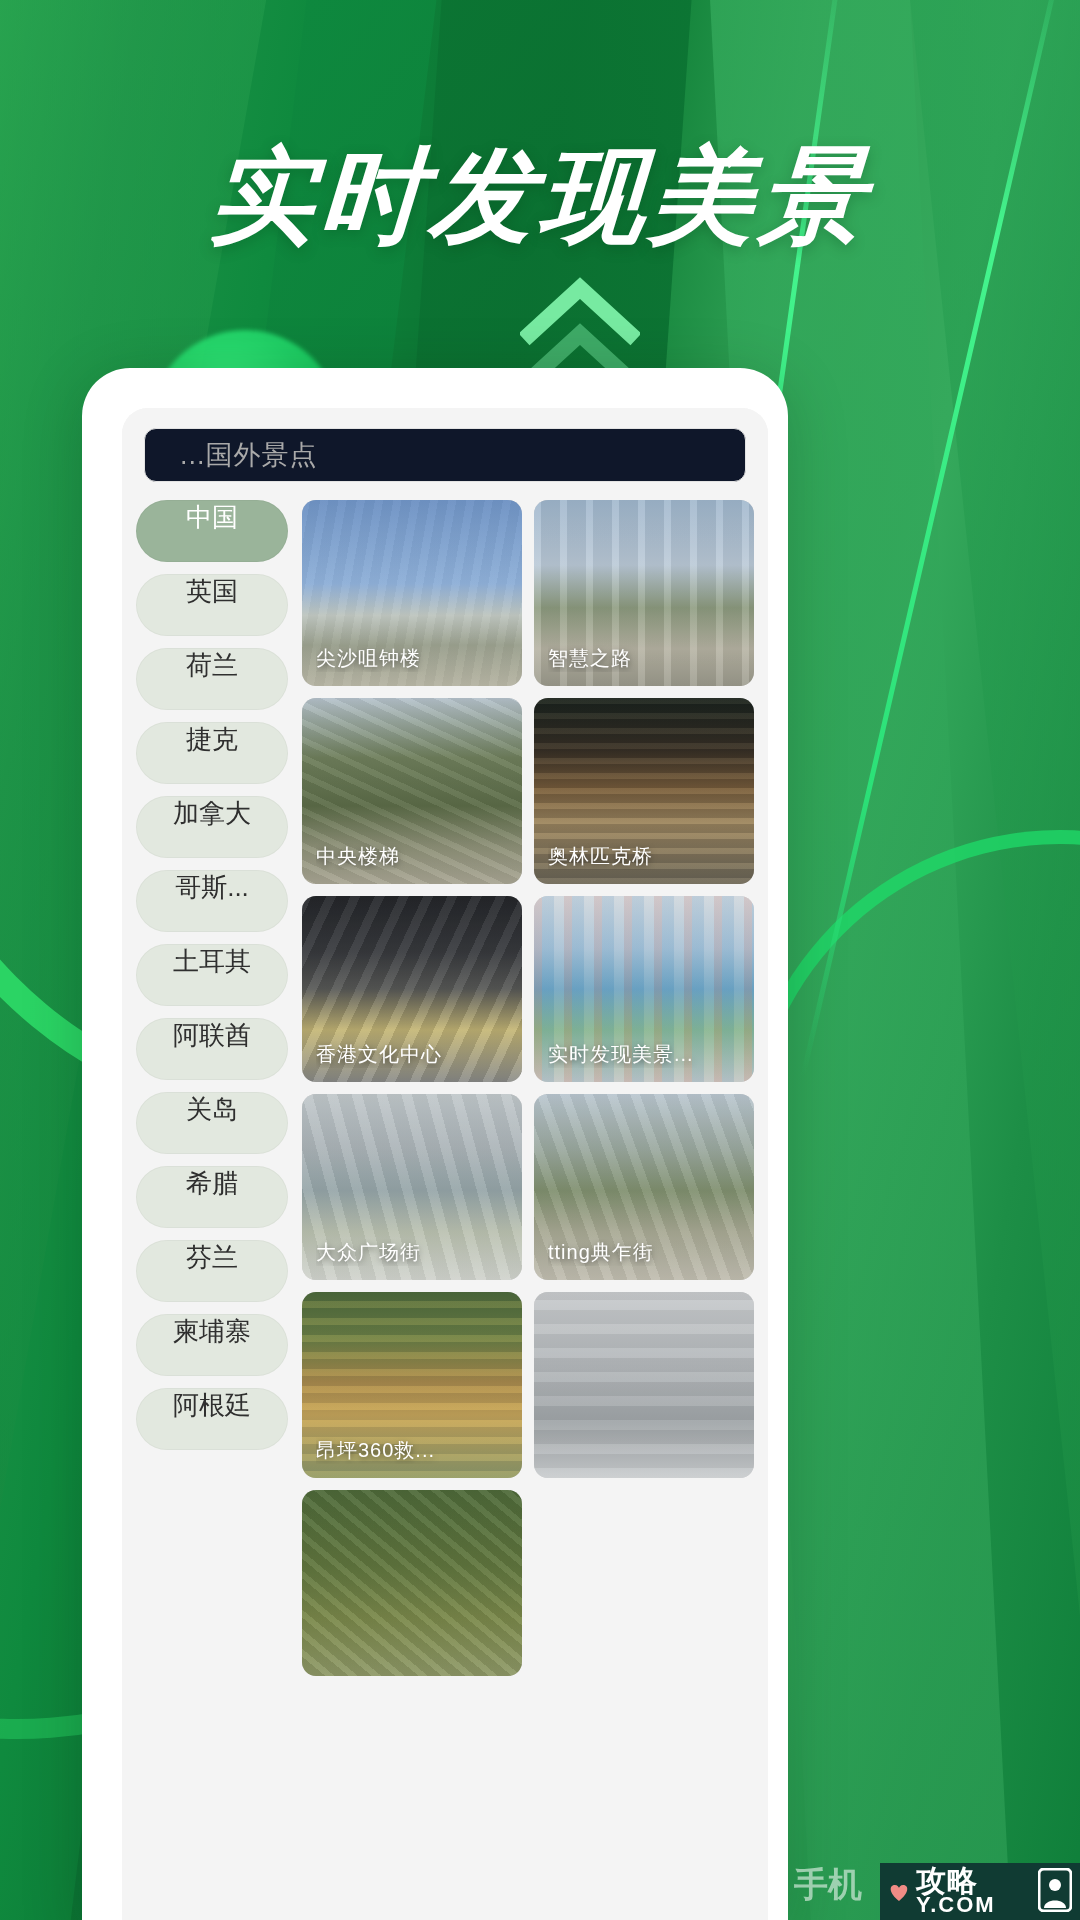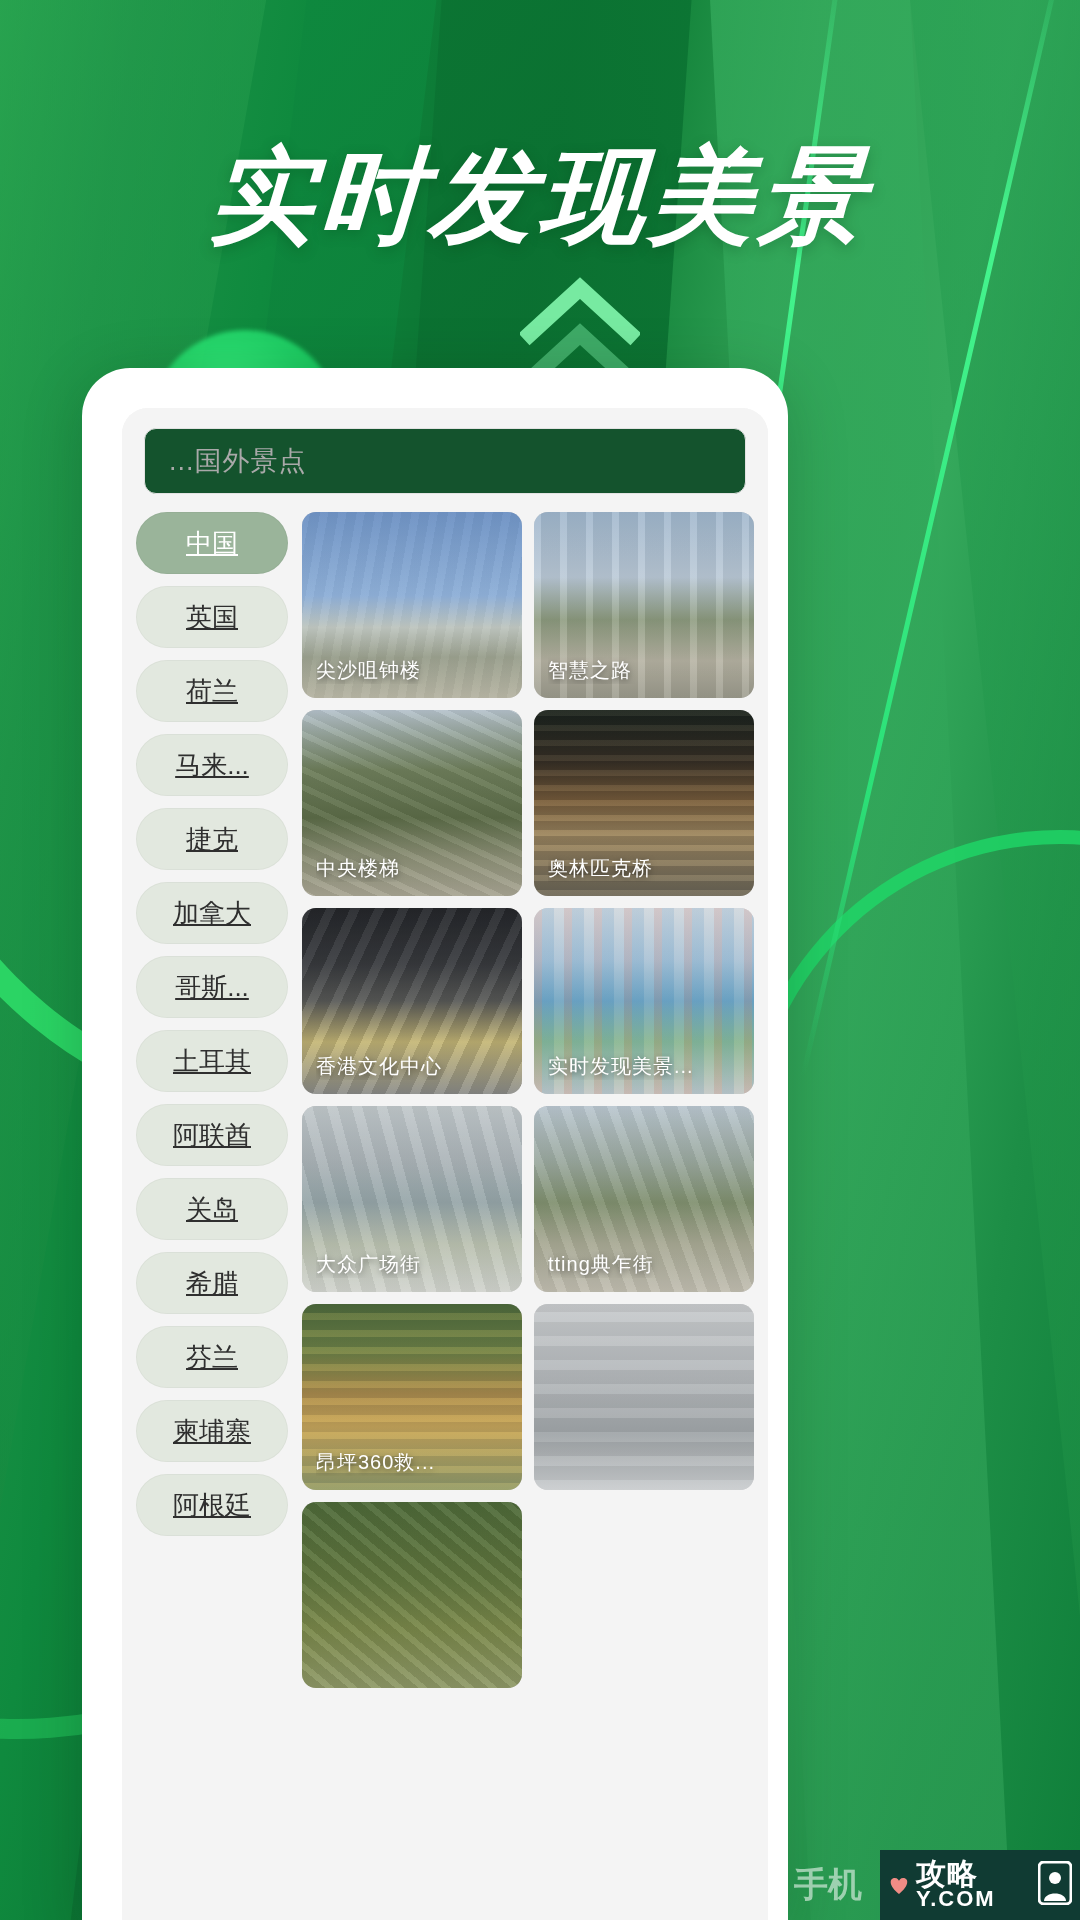--- a/index.html
+++ b/index.html
@@ -113,26 +113,26 @@
     position: absolute;
     left: 40px; top: 40px; right: 20px; bottom: 0;
     background: #f4f4f4;
     border-radius: 26px 26px 0 0;
     overflow: hidden;
   }
 
   
   #search-wrap { padding: 20px 22px 14px 22px; background:#f4f4f4; }
   #search-box {
-    height: 66px;
-    background: #14532d;
+    height: 54px;
+    background: #0f172a;
     border: 1px solid #e2e2e2;
     border-radius: 12px;
     display: flex; align-items: center;
-    padding: 0 24px;
+    padding: 0 35px;
   }
   #search-placeholder {
     color: #a9a9a9; font-size: 27px; letter-spacing: 1px;
   }
 
   
   #content {
     display: flex;
     padding: 0 14px 0 14px;
     gap: 14px;
@@ -146,26 +146,25 @@
     display: flex; flex-direction: column;
     gap: 12px;
     padding-top: 4px;
   }
   .country-chip {
     height: 62px;
     border-radius: 31px;
     background: #e2e8df;
     color: #2f2f2f;
     font-size: 26px;
-    display: flex; align-items: center; justify-content: center;
+    display: flex; justify-content: center;
     flex: 0 0 62px;
     white-space: nowrap;
     overflow: hidden;
     box-shadow: inset 0 0 0 1px rgba(0,0,0,.03);
-    text-decoration: underline;
   }
   .country-chip.active {
     background: #9ab49a;
     color: #ffffff;
   }
 
   
   #grid {
     flex: 1 1 auto;
     display: grid;
@@ -189,21 +188,21 @@
     font-size: 20px;
     letter-spacing: 1px;
     text-shadow: 0 2px 6px rgba(0,0,0,.55);
     white-space: nowrap;
     overflow: hidden;
   }
 
   
   #watermark {
     position: absolute; right: 0; bottom: 0;
-    width: 200px; height: 70px;
+    width: 200px; height: 57px;
     background: #103b33;
     display: flex; align-items: center; gap: 6px;
     padding-left: 8px;
     overflow: hidden;
   }
   #wm-heart { width: 22px; height: 20px; position: relative; flex: 0 0 22px;}
   #wm-text { color: #fff; font-weight: 700; line-height: .95; }
   #wm-line1 { font-size: 30px; letter-spacing: 1px; }
   #wm-line2 { font-size: 22px; letter-spacing: 2px; }
   #wm-phone-icon { margin-left: auto; margin-right: 8px; }
@@ -250,23 +249,20 @@
     <div id="content">
       <div id="sidebar">
           <div class="country-chip active">
             <span>中国</span>
           </div>
           <div class="country-chip">
             <span>英国</span>
           </div>
           <div class="country-chip">
             <span>荷兰</span>
-          </div>
-          <div class="country-chip">
-            <span>马来...</span>
           </div>
           <div class="country-chip">
             <span>捷克</span>
           </div>
           <div class="country-chip">
             <span>加拿大</span>
           </div>
           <div class="country-chip">
             <span>哥斯...</span>
           </div>

